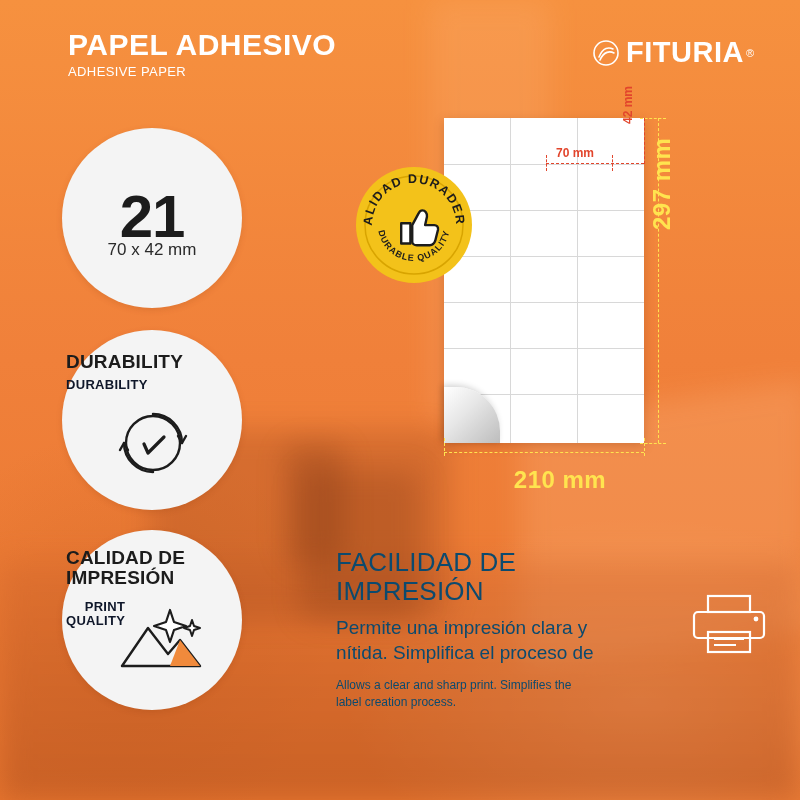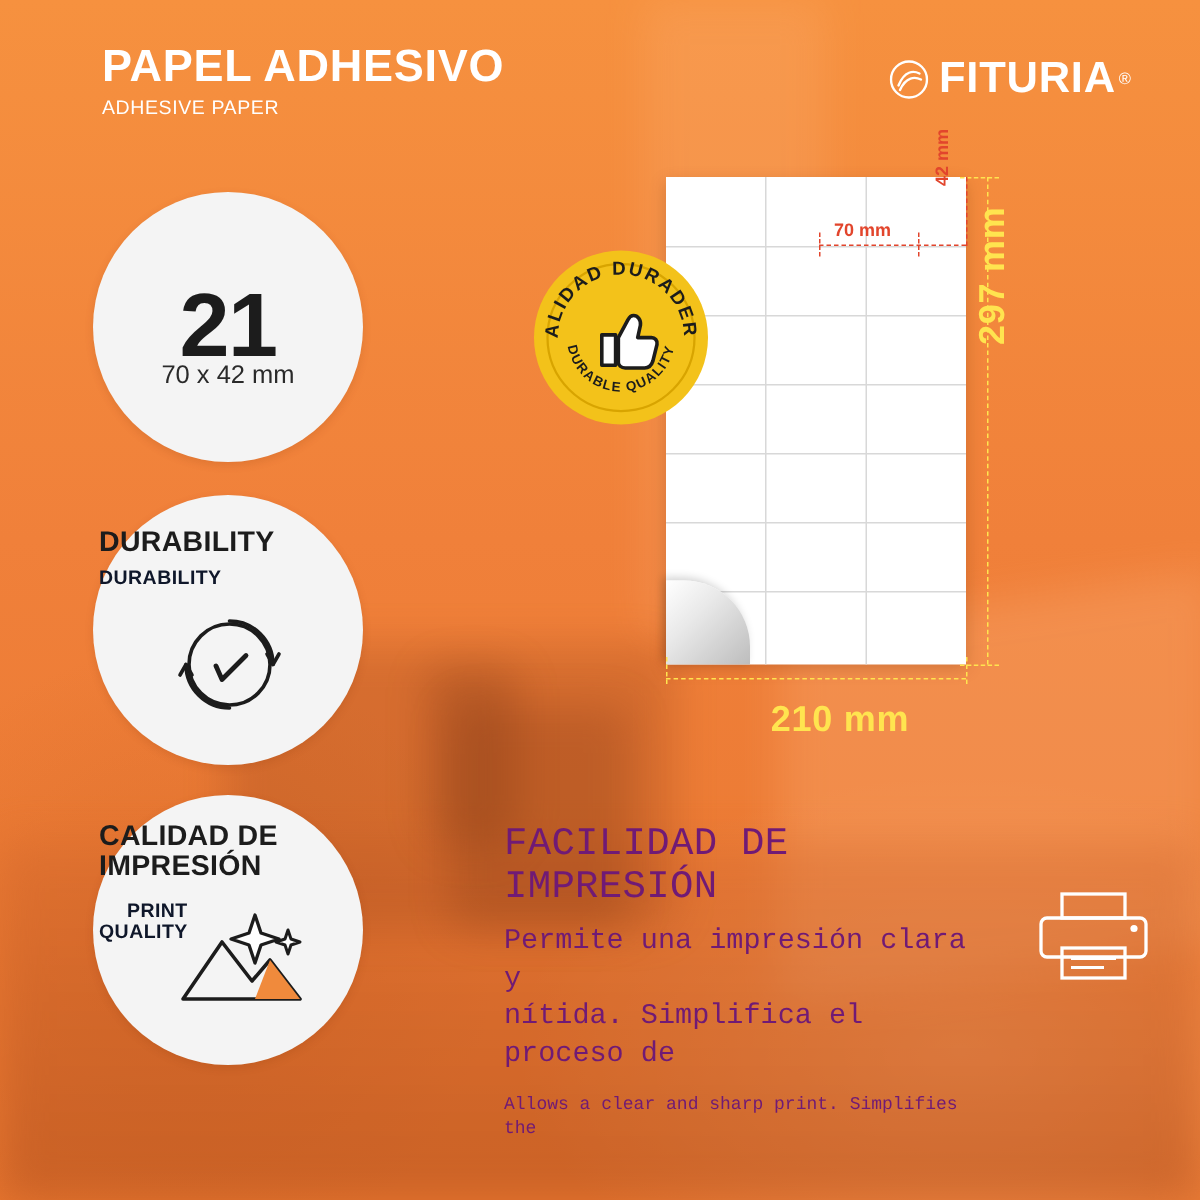--- a/index.html
+++ b/index.html
@@ -285,22 +285,21 @@
     width: 124px;
     height: 124px;
   }
 
   
   .bottom {
     position: absolute;
     left: 336px;
     top: 548px;
     width: 330px;
-    color: #701a75;
-    font-family: Liberation Mono, monospace;
+    color: #0c4a6e;
   }
   .bottom-title {
     font-size: 26px;
     font-weight: normal;
     letter-spacing: 0.2px;
     line-height: 1.1;
   }
   .bottom-es {
     margin-top: 10px;
     font-size: 19px;
@@ -439,20 +438,21 @@
   </div>
 
   <div class="bottom">
     <div class="bottom-title">FACILIDAD DE IMPRESIÓN</div>
     <div class="bottom-es">
       <div>Permite una impresión clara y</div>
       <div>nítida. Simplifica el proceso de</div>
     </div>
     <div class="bottom-en">
       <div>Allows a clear and sharp print. Simplifies the</div>
+      <div>label creation process.</div>
     </div>
   </div>
 
   <span class="printer-icon">
     <svg width="78" height="64" viewBox="0 0 78 64">
       <rect x="18" y="4" width="42" height="16" fill="none" stroke="#ffffff" stroke-width="2.2"></rect>
       <rect x="4" y="20" width="70" height="26" rx="4" fill="none" stroke="#ffffff" stroke-width="2.2"></rect>
       <rect x="18" y="40" width="42" height="20" fill="none" stroke="#ffffff" stroke-width="2.2"></rect>
       <line x1="24" y1="47" x2="54" y2="47" stroke="#ffffff" stroke-width="2"></line>
       <line x1="24" y1="53" x2="46" y2="53" stroke="#ffffff" stroke-width="2"></line>

